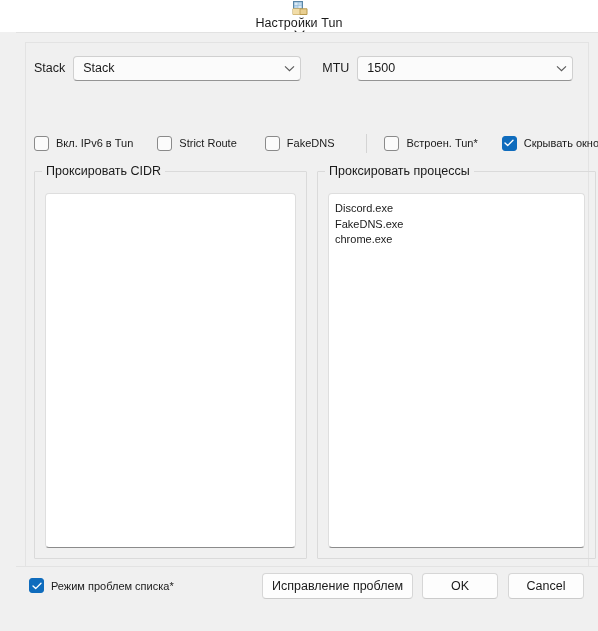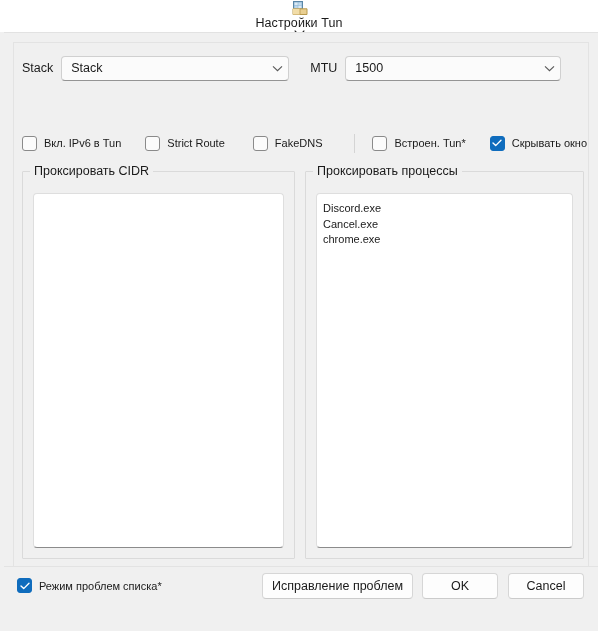--- a/index.html
+++ b/index.html
@@ -57,21 +57,21 @@
     display: flex;
     align-items: center;
     justify-content: center;
     cursor: default;
   }
   .close-button svg { display: block; }
 
   
   .content {
     flex: 1 1 auto;
-    margin: 0 0 0 4px;
+    margin: 0 0 0 16px;
     background: #f0f0f0;
     border-top: 1px solid #e2e2e2;
     position: relative;
     box-sizing: border-box;
     padding: 16px;
   }
   .panel-border {
     position: absolute;
     left: 9px;
     right: 9px;
@@ -353,21 +353,21 @@
 
     <div class="groupbox" id="group-cidr">
       <div class="group-title">Проксировать CIDR</div>
       <div class="listbox" id="cidr-list"></div>
     </div>
 
     <div class="groupbox" id="group-processes">
       <div class="group-title">Проксировать процессы</div>
       <div class="listbox" id="process-list">
           <div class="list-item">Discord.exe</div>
-          <div class="list-item">Cancel.exe</div>
+          <div class="list-item">FakeDNS.exe</div>
           <div class="list-item">chrome.exe</div>
         </div>
     </div>
 
     <div class="bottombar">
       <div class="check checked wl-check">
         <span class="box">
           <svg width="10" height="8" viewBox="0 0 10 8">
             <polyline points="1,4 3.7,6.6 9,1.2" fill="none" stroke="#ffffff" stroke-width="1.35" stroke-linecap="round" stroke-linejoin="round"></polyline>
           </svg>

